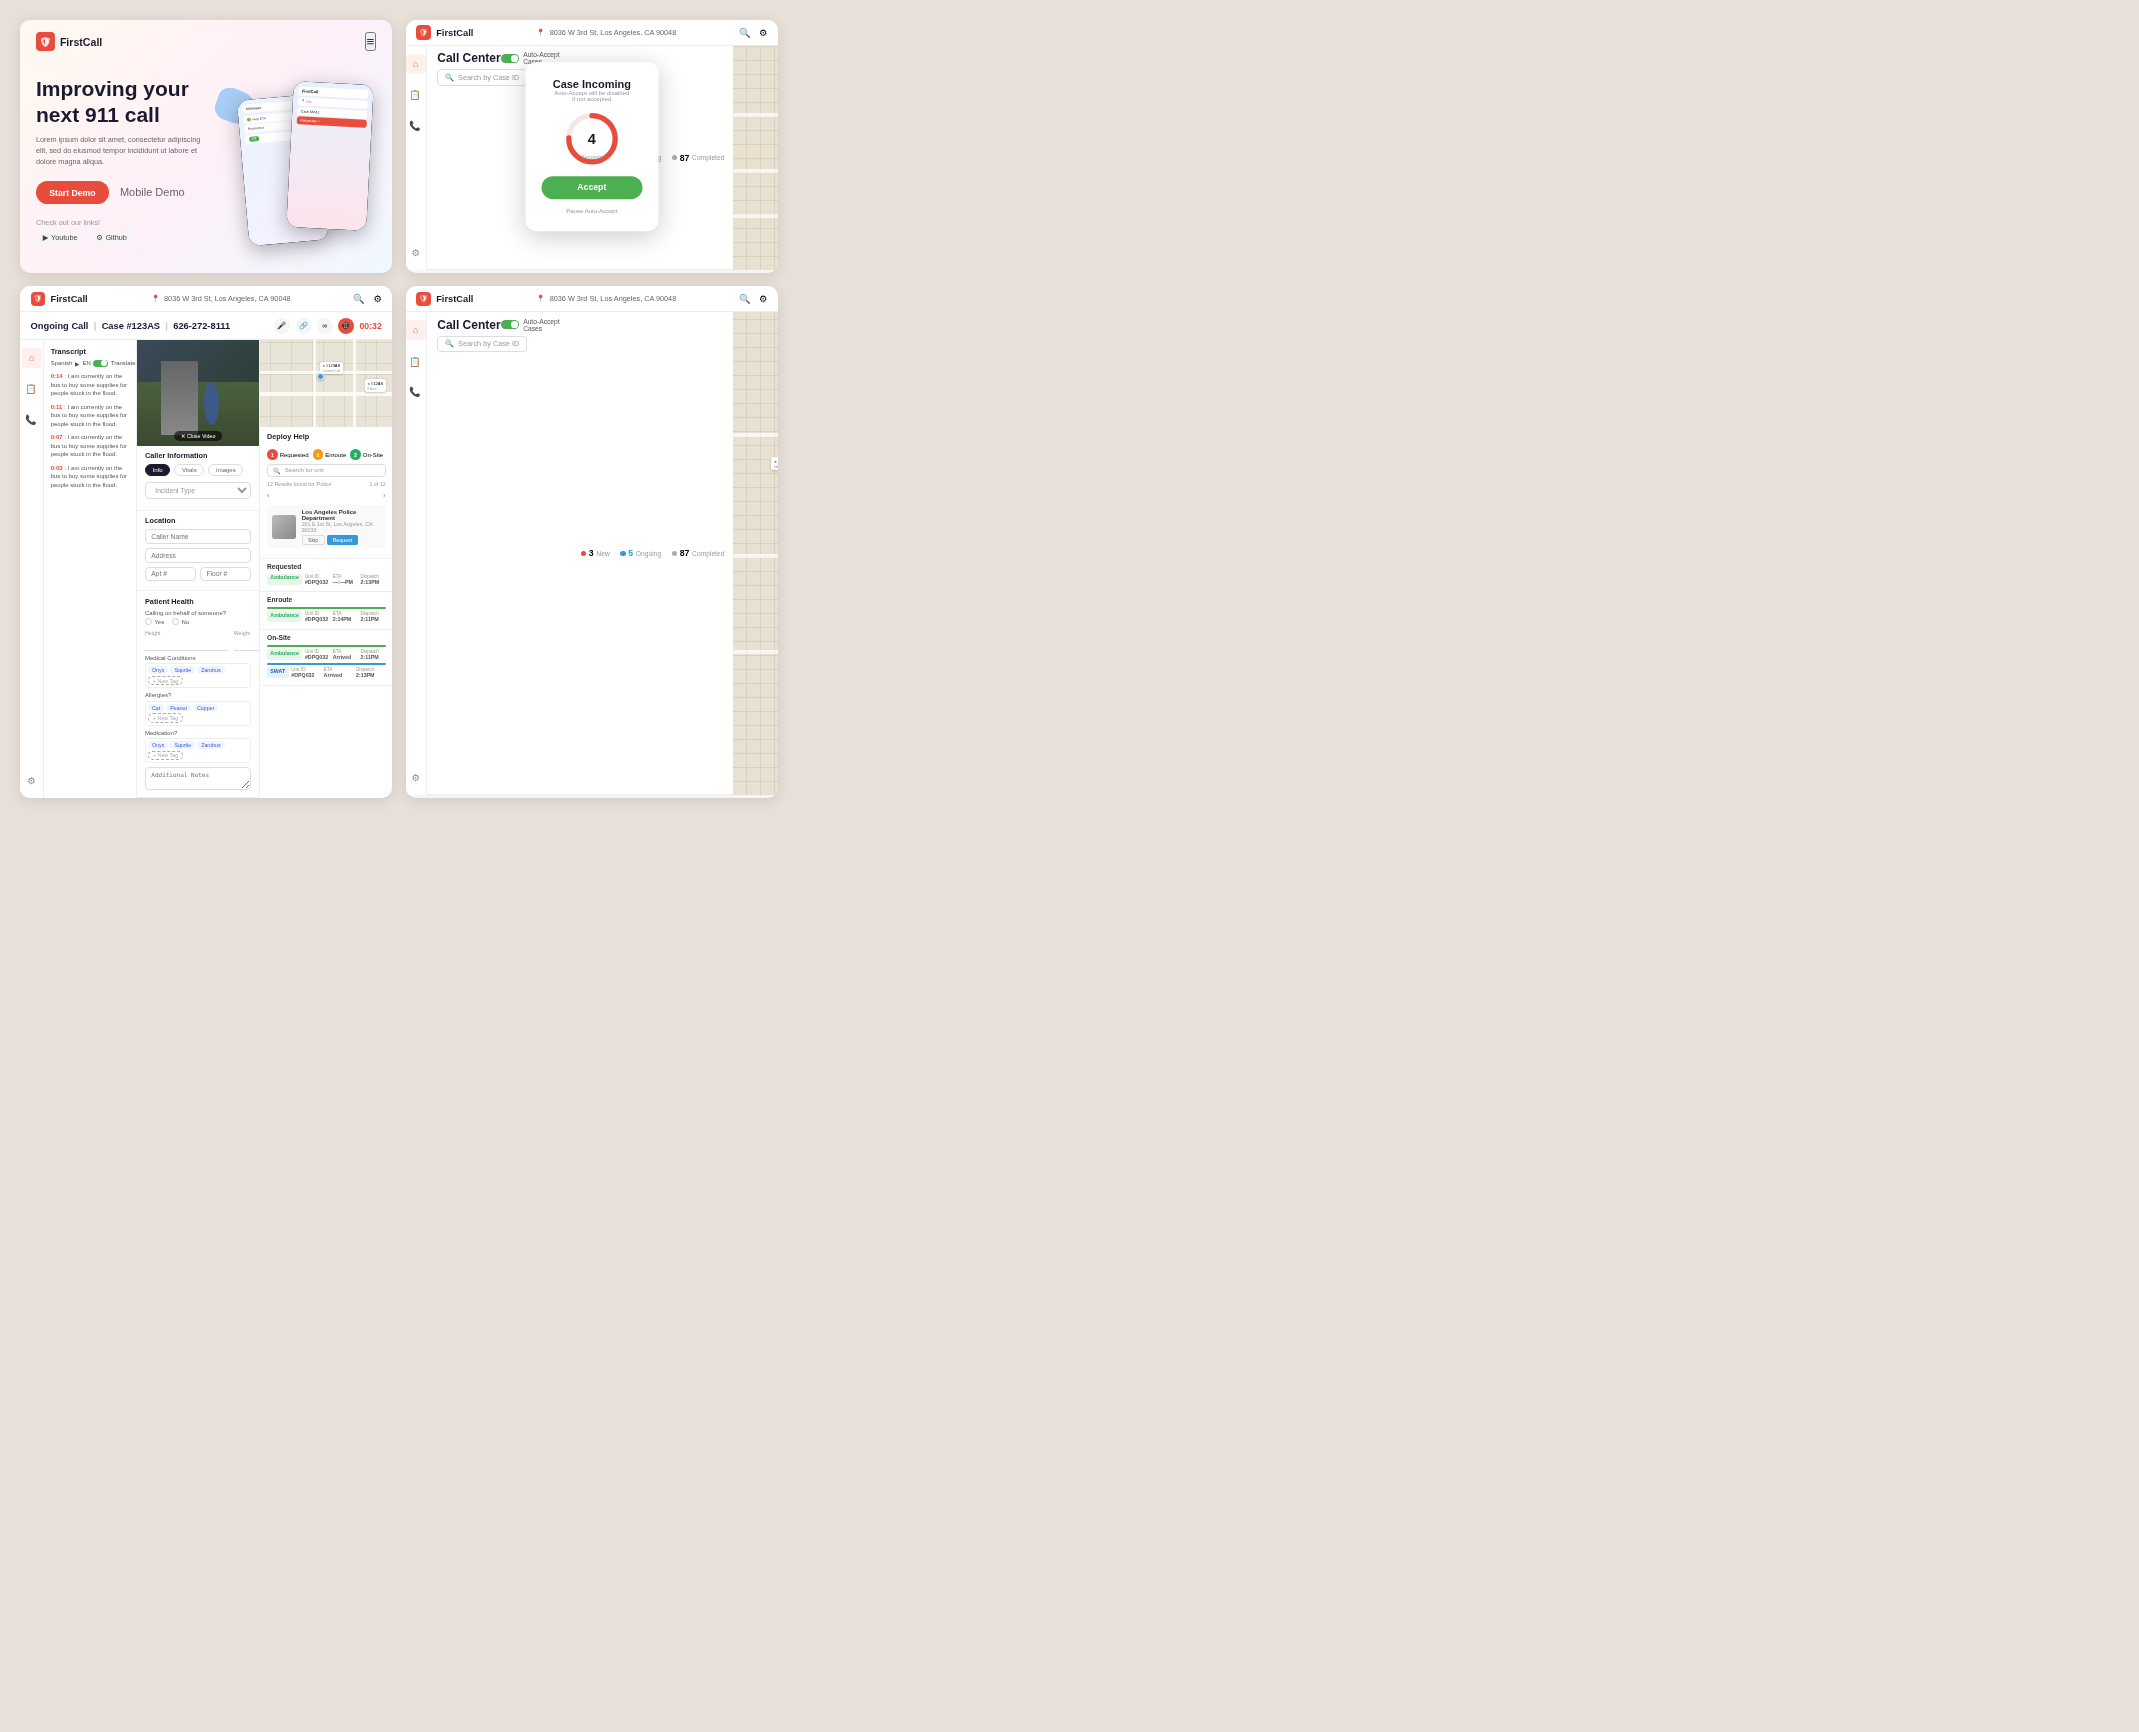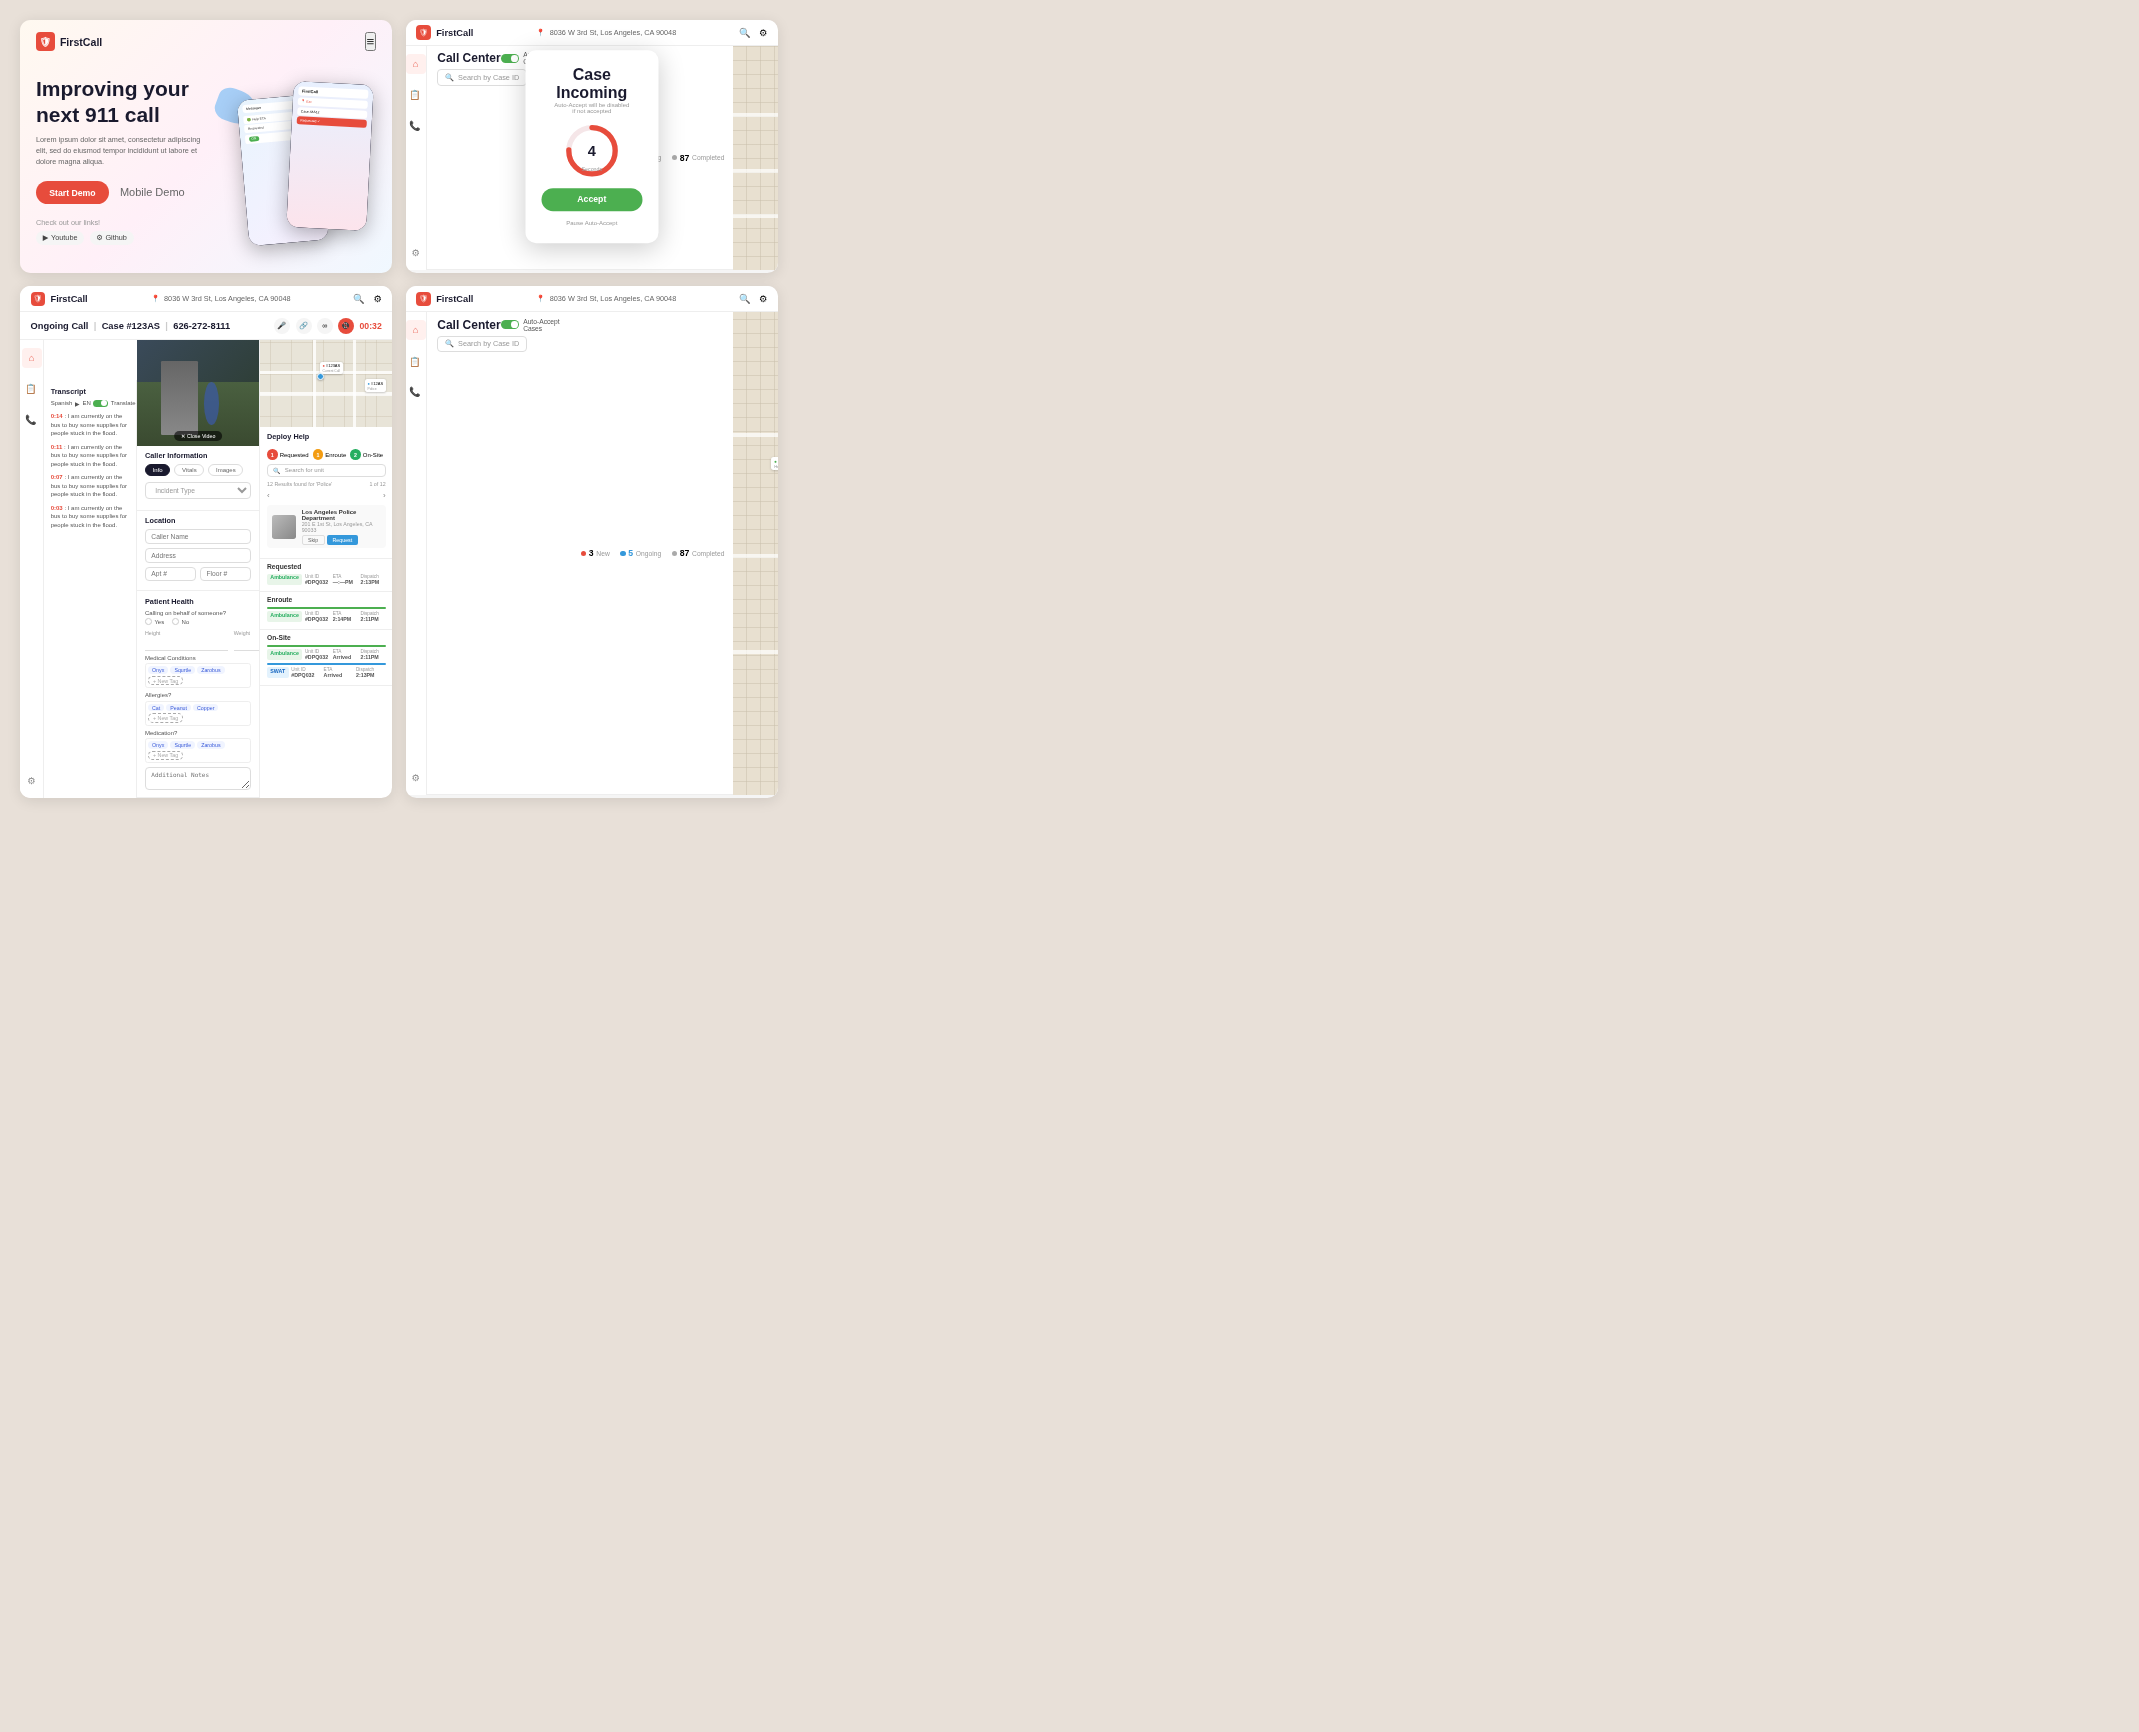--- a/index.html
+++ b/index.html
@@ -427,21 +427,21 @@
       transform: translate(-50%, -50%);
       background: white;
       border-radius: 10.6px;
       padding: 16px;
       width: 133px;
       box-shadow: 0 5.3px 27px rgba(0,0,0,0.2);
       z-index: 100;
       text-align: center;
     }
     .modal-title {
-      font-size: 16px;
+      font-size: 11px;
       font-weight: 700;
       color: #1a1a2e;
       margin-bottom: 0;
     }
     .modal-subtitle {
       font-size: 6px;
       color: #999;
       margin-bottom: 10.6px;
     }
     .countdown-circle {
@@ -548,21 +548,20 @@
     .ongoing-body {
       display: flex;
       height: calc(100% - 53px);
     }
     .transcript-panel {
       width: 93px;
       border-right: 0.7px solid #eee;
       padding: 6.7px;
       font-size: 6px;
       overflow: hidden;
-      margin-top: 40px;
     }
     .transcript-lang {
       display: flex;
       align-items: center;
       gap: 2.7px;
       margin-bottom: 5.3px;
       font-size: 6px;
       color: #555;
     }
     .translate-toggle {

